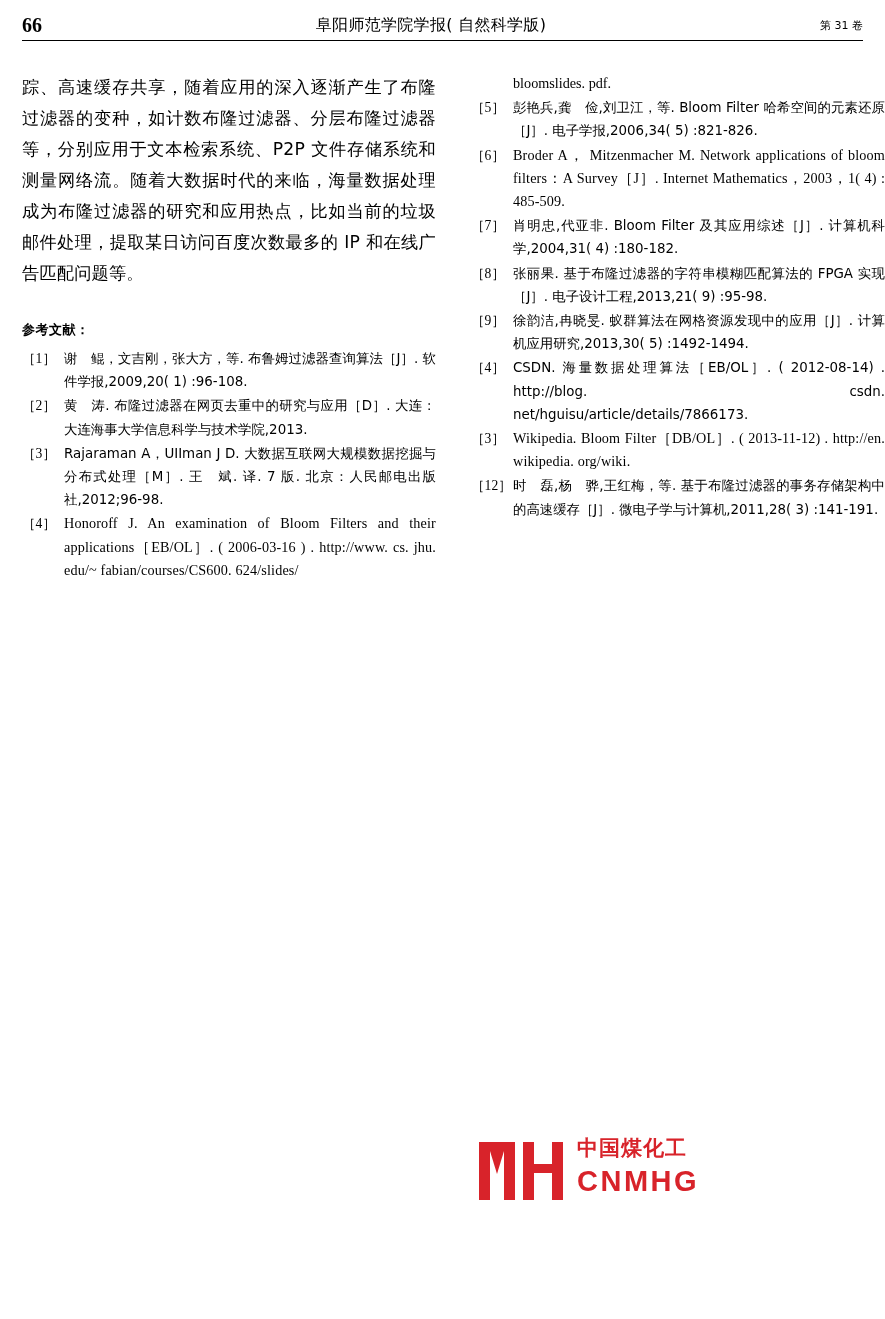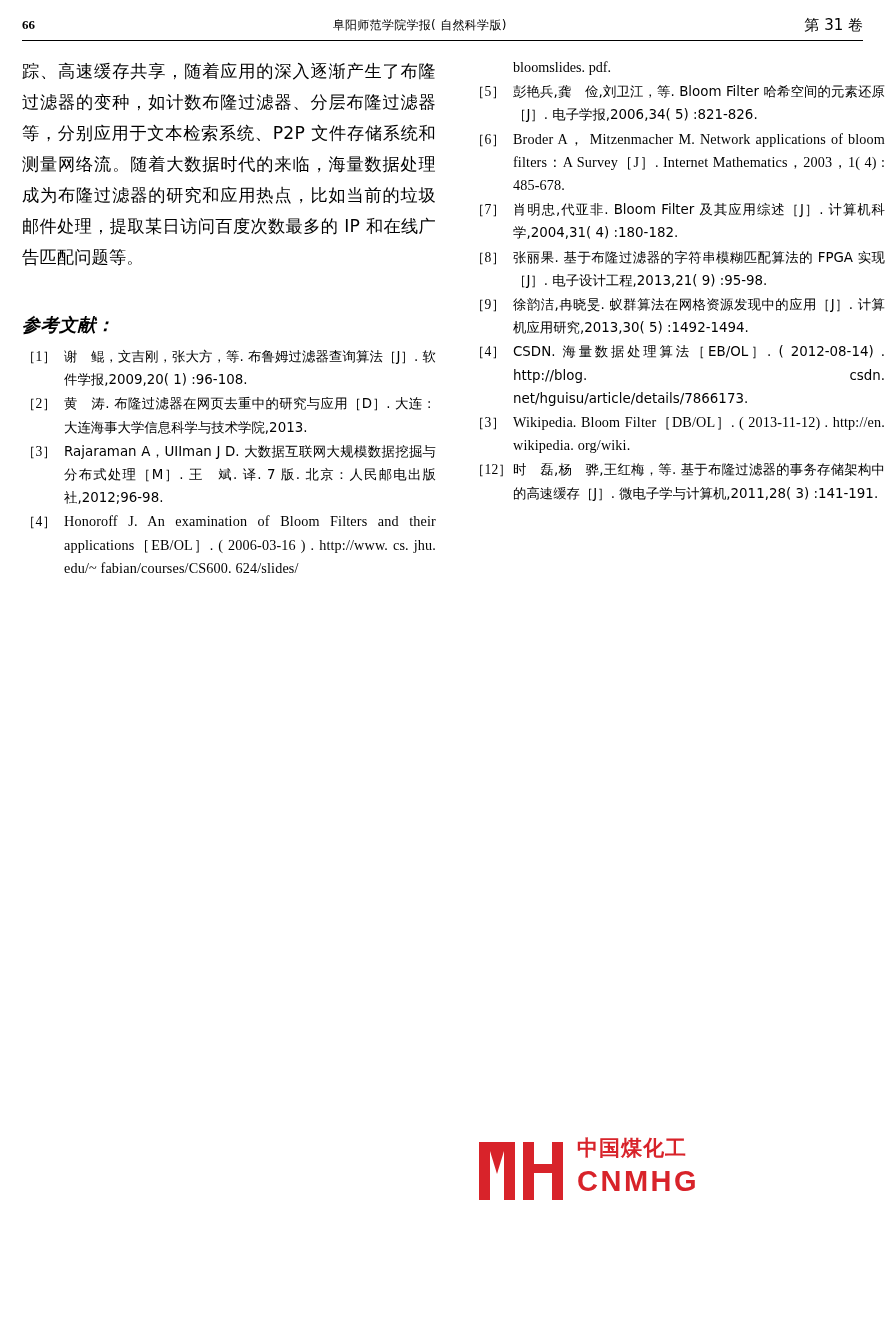--- a/index.html
+++ b/index.html
@@ -29,64 +29,63 @@
     width: 841px;
     height: 26px;
     display: flex;
     align-items: center;
     justify-content: space-between;
     font-size: 14.5px;
   }
   .header .folio {
     font-family: "Liberation Serif", serif;
     font-weight: bold;
-    font-size: 13px;
+    font-size: 20px;
   }
   .header .journal {
     font-family: "DejaVu Sans", sans-serif;
-    font-size: 12px;
+    font-size: 16px;
     letter-spacing: 0.3px;
   }
   .header .vol {
     font-family: "DejaVu Sans", sans-serif;
-    font-size: 15px;
+    font-size: 11px;
   }
   .rule {
     position: absolute;
     left: 22px;
     top: 40px;
     width: 841px;
     height: 0;
     border-top: 1.2px solid #000;
   }
   
   .col {
     position: absolute;
-    top: 56px;
+    top: 72px;
     width: 414px;
   }
   .col-left { left: 22px; }
   .col-right { left: 471px; }
 
   .body-cn {
     font-family: "DejaVu Sans", sans-serif;
     font-size: 17.2px;
     line-height: 31px;
     text-align: justify;
     text-justify: inter-ideograph;
     letter-spacing: 0.2px;
   }
   .refs-title {
     font-family: "DejaVu Sans", sans-serif;
     font-weight: bold;
-    font-size: 18px;
-    margin-top: 40px;
+    font-size: 13px;
+    margin-top: 32px;
     margin-bottom: 8px;
     letter-spacing: 0.5px;
-    font-style: italic;
   }
   
   ul.reflist {
     list-style: none;
     margin: 0;
     padding: 0;
   }
   ul.reflist li {
     position: relative;
     padding-left: 42px;
@@ -199,21 +198,21 @@
   <div class="col col-right">
     <div class="right-first">bloomslides. pdf.</div>
 
     <ul class="reflist">
       <li class="mixed">
         <span class="num">［5］</span>
         <span class="txt">彭艳兵,龚　俭,刘卫江，等. Bloom Filter 哈希空间的元素还原［J］. 电子学报,2006,34( 5) :821-826.</span>
       </li>
       <li class="lat">
         <span class="num">［6］</span>
-        <span class="txt">Broder A， Mitzenmacher M. Network applications of bloom filters：A Survey［J］. Internet Mathematics，2003，1( 4) : 485-678.</span>
+        <span class="txt">Broder A， Mitzenmacher M. Network applications of bloom filters：A Survey［J］. Internet Mathematics，2003，1( 4) : 485-509.</span>
       </li>
       <li class="mixed">
         <span class="num">［7］</span>
         <span class="txt">肖明忠,代亚非. Bloom Filter 及其应用综述［J］. 计算机科学,2004,31( 4) :180-182.</span>
       </li>
       <li class="mixed">
         <span class="num">［8］</span>
         <span class="txt">张丽果. 基于布隆过滤器的字符串模糊匹配算法的 FPGA 实现［J］. 电子设计工程,2013,21( 9) :95-98.</span>
       </li>
       <li class="mixed">

